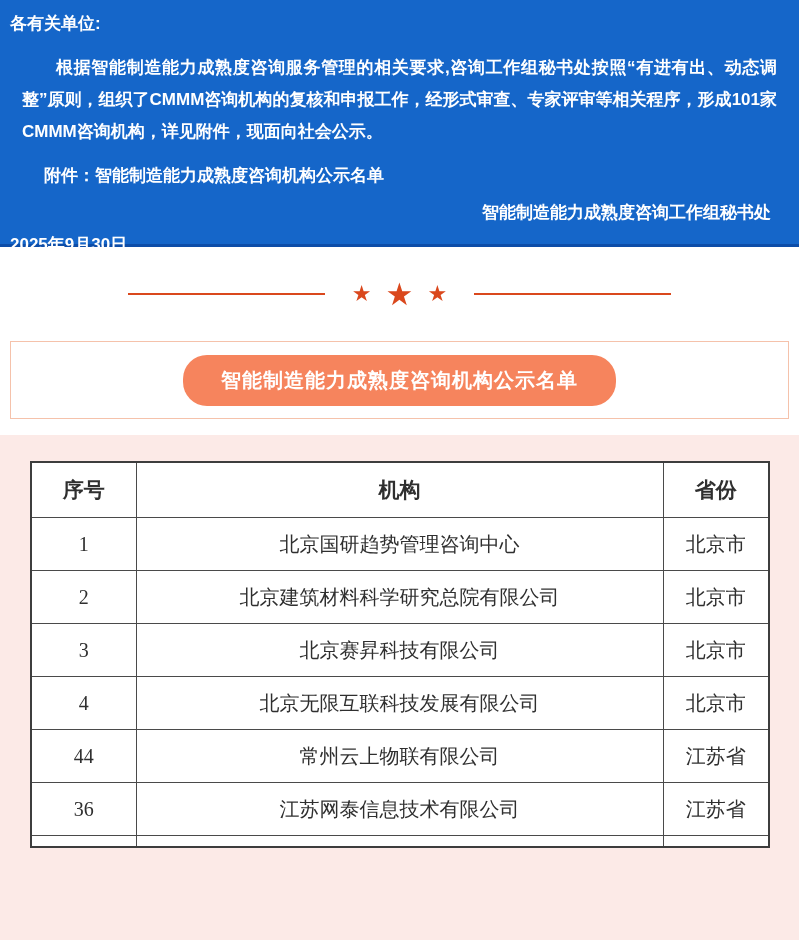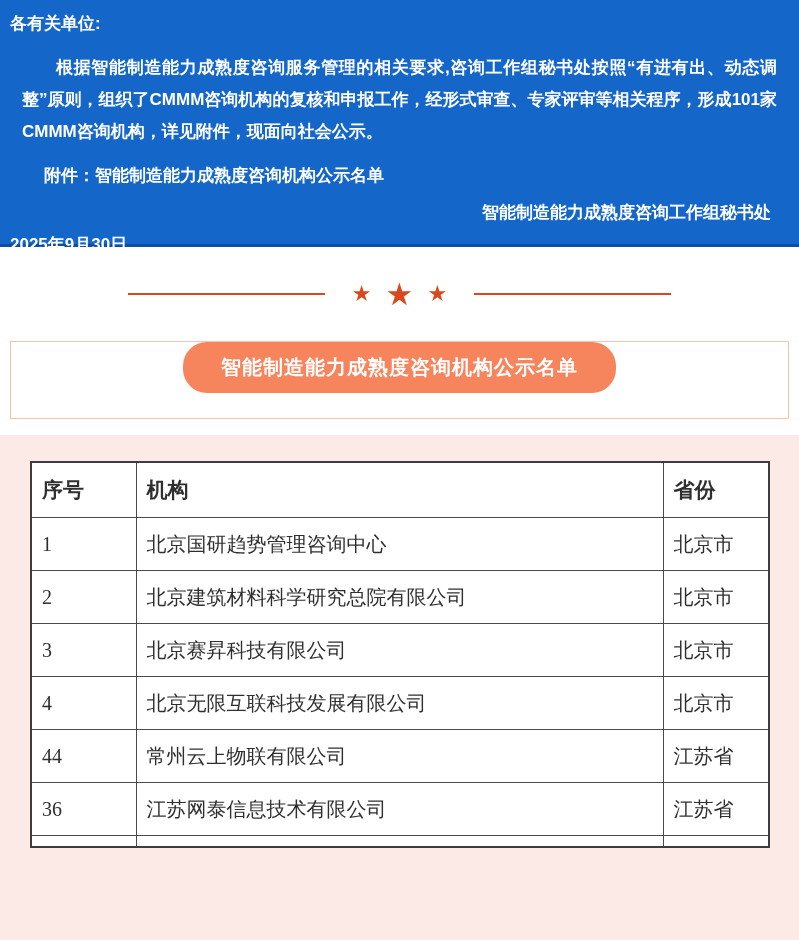--- a/index.html
+++ b/index.html
@@ -38,21 +38,21 @@
   .star-line{ width:197px;height:2px;background:#da481d;margin:0 20px; }
   .star{ color:#da481d;font-size:22px;line-height:1;margin:0 7px; }
   .star.big{ font-size:31px; }
 
   
   .banner-box{
     margin:0 10px;
     height:76px;
     border:1px solid #f5c2ab;
     background:#ffffff;
-    display:flex;align-items:flex-start;justify-content:center;
+    display:flex;align-items:center;justify-content:center;
   }
   .banner-pill{
     background:#f6845d;
     color:#ffffff;
     font-weight:bold;
     font-size:20px;
     border:none;
     border-radius:24px;
     padding:12px 38px;
     letter-spacing:1px;
@@ -73,23 +73,23 @@
     background:#ffffff;
     table-layout:fixed;
     font-family:"Liberation Serif","DejaVu Serif",serif;
     color:#2f2f2f;
   }
   table.org-table col.c-no{ width:105px; }
   table.org-table col.c-org{ width:527px; }
   table.org-table col.c-prov{ width:106px; }
   table.org-table th, table.org-table td{
     border:1px solid #4a4a4a;
-    text-align:left;
+    text-align:center;
     vertical-align:middle;
-    padding:0 10px;
+    padding:0 20px;
     overflow:hidden;
     white-space:nowrap;
   }
   table.org-table{ border:2px solid #3d3d3d; }
   table.org-table th{ height:54px; font-size:21px; font-weight:bold; }
   table.org-table td{ height:52px; font-size:20px; }
   tr.highlight{ outline:5px solid #e8000e; outline-offset:0px; position:relative; z-index:2; }
   tr.partial td{ height:10px; border-bottom:none; }
 
   

